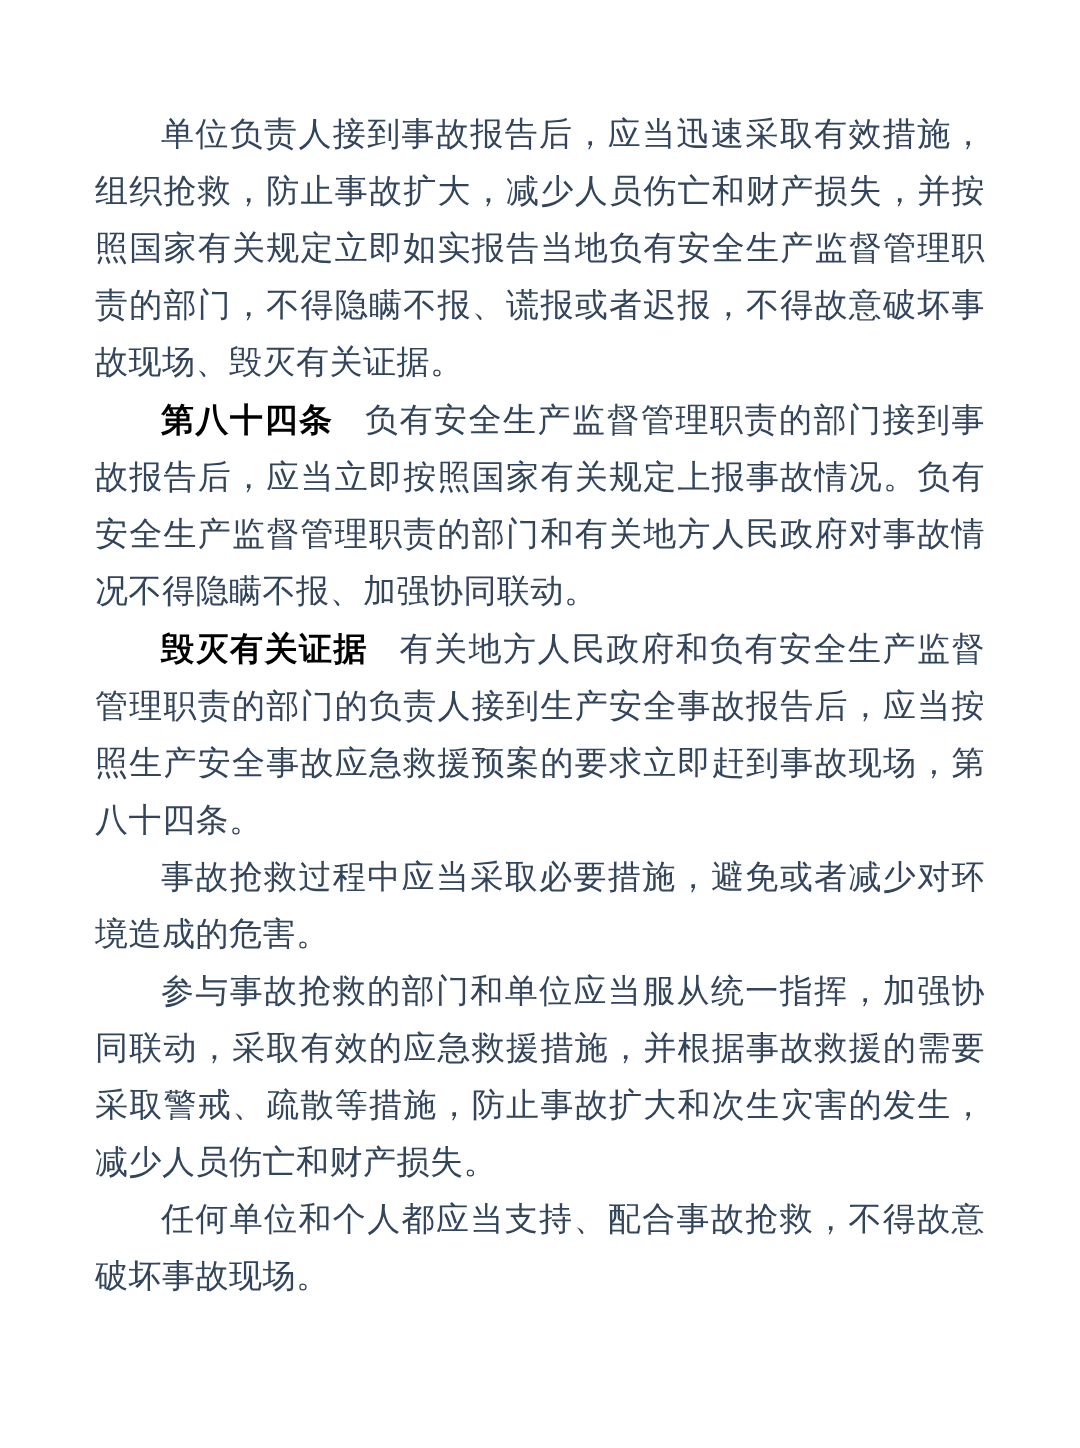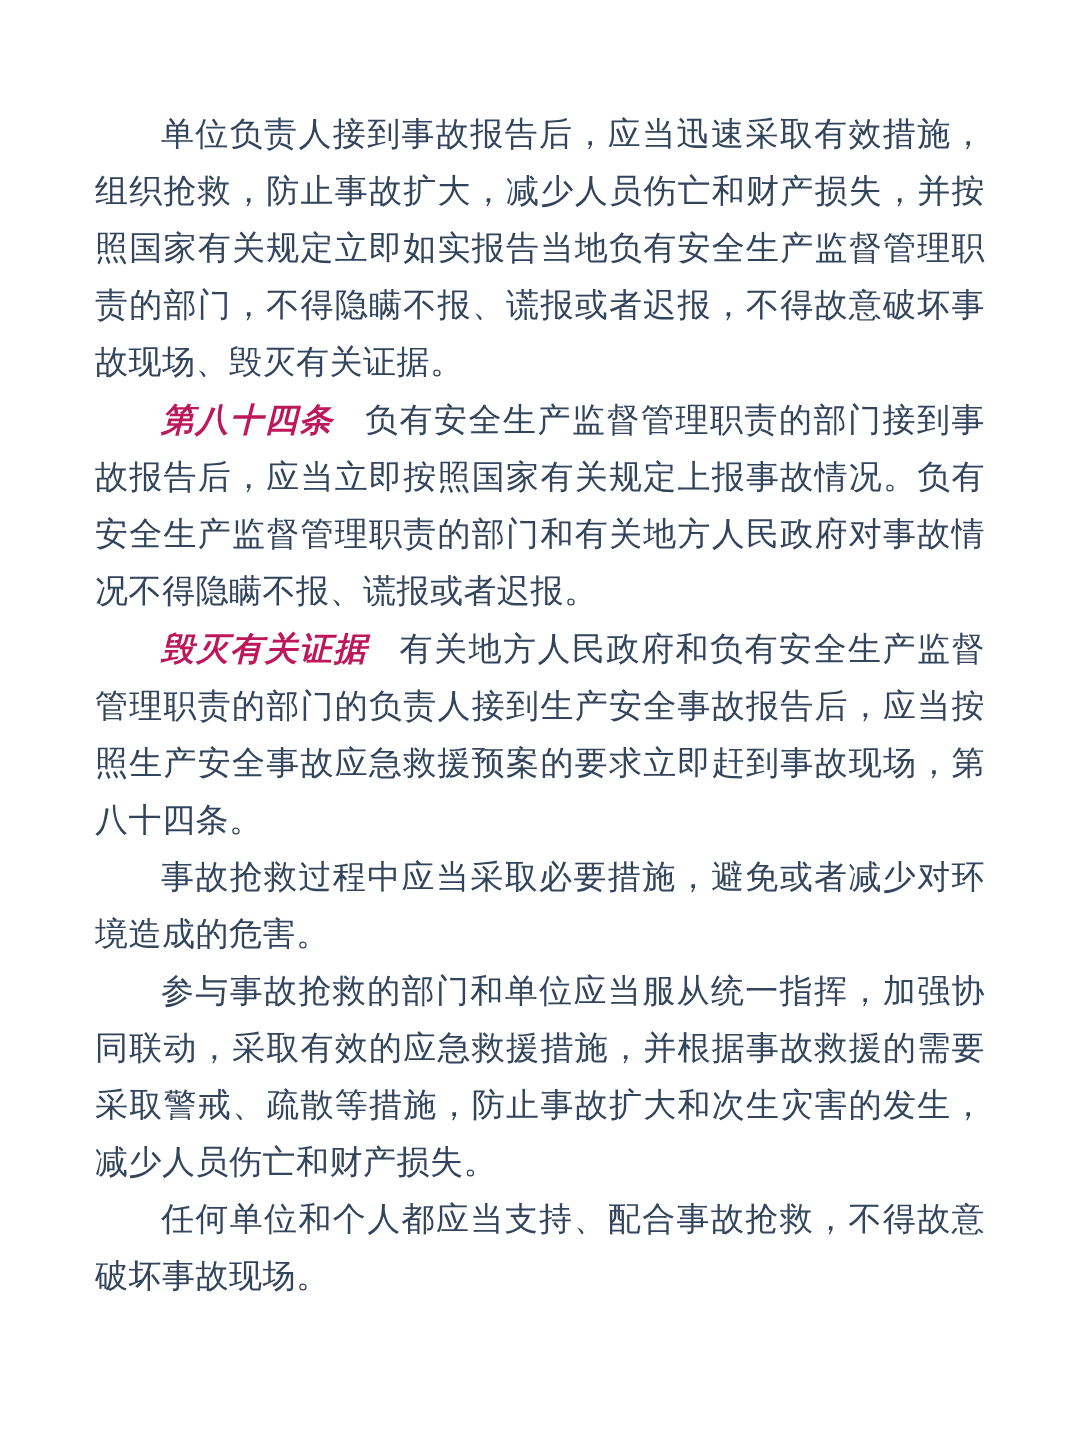--- a/index.html
+++ b/index.html
@@ -26,34 +26,33 @@
     text-align: justify;
     font-size: 33px;
     line-height: 57px;
     color: #33455c;
     letter-spacing: 0.5px;
     word-break: break-all;
   }
   .lead {
     font-family: "Liberation Sans", sans-serif;
     font-weight: bold;
-    color: #be185d;
+    color: #000000;
     margin-right: 0.95em;
-    font-style: italic;
   }
 </style>
 </head>
 <body>
 
 <div class="page">
   <div class="doc">
 
     <p class="para"><span>单位负责人接到事故报告后，应当迅速采取有效措施，组织抢救，防止事故扩大，减少人员伤亡和财产损失，并按照国家有关规定立即如实报告当地负有安全生产监督管理职责的部门，不得隐瞒不报、谎报或者迟报，不得故意破坏事故现场、毁灭有关证据。</span></p>
 
-    <p class="para"><span class="lead">第八十四条</span><span>负有安全生产监督管理职责的部门接到事故报告后，应当立即按照国家有关规定上报事故情况。负有安全生产监督管理职责的部门和有关地方人民政府对事故情况不得隐瞒不报、谎报或者迟报。</span></p>
+    <p class="para"><span class="lead">第八十四条</span><span>负有安全生产监督管理职责的部门接到事故报告后，应当立即按照国家有关规定上报事故情况。负有安全生产监督管理职责的部门和有关地方人民政府对事故情况不得隐瞒不报、加强协同联动。</span></p>
 
     <p class="para"><span class="lead">毁灭有关证据</span><span>有关地方人民政府和负有安全生产监督管理职责的部门的负责人接到生产安全事故报告后，应当按照生产安全事故应急救援预案的要求立即赶到事故现场，第八十四条。</span></p>
 
     <p class="para"><span>事故抢救过程中应当采取必要措施，避免或者减少对环境造成的危害。</span></p>
 
     <p class="para"><span>参与事故抢救的部门和单位应当服从统一指挥，加强协同联动，采取有效的应急救援措施，并根据事故救援的需要采取警戒、疏散等措施，防止事故扩大和次生灾害的发生，减少人员伤亡和财产损失。</span></p>
 
     <p class="para"><span>任何单位和个人都应当支持、配合事故抢救，不得故意破坏事故现场。</span></p>
 
   </div>

